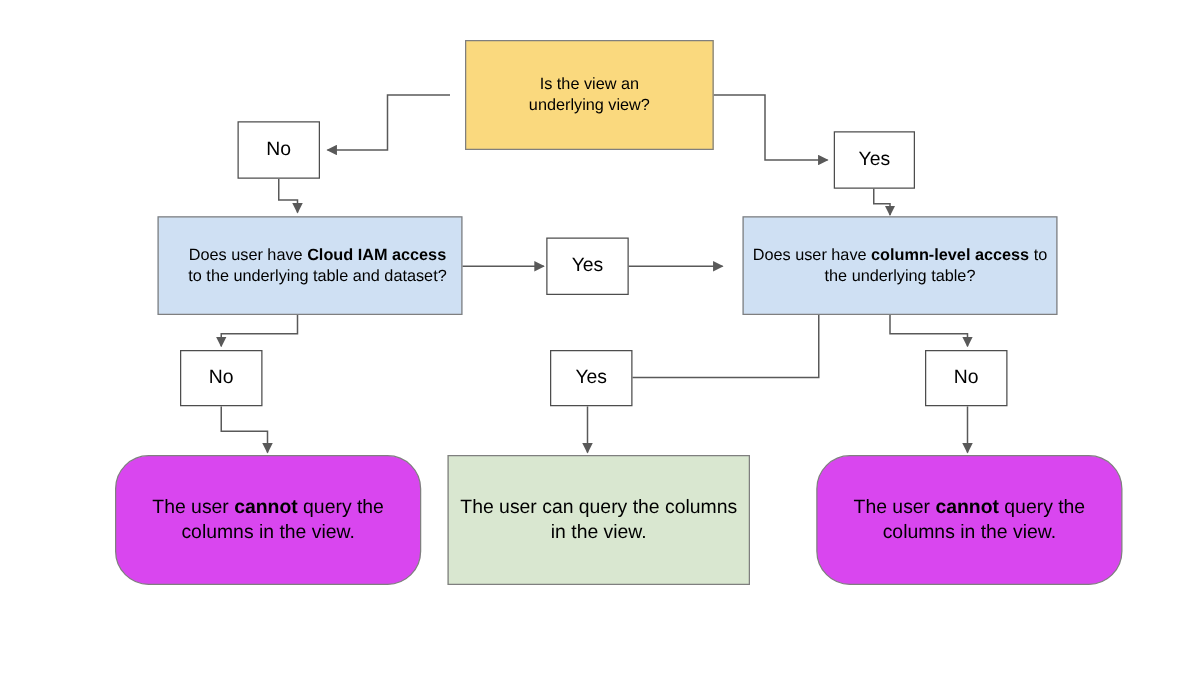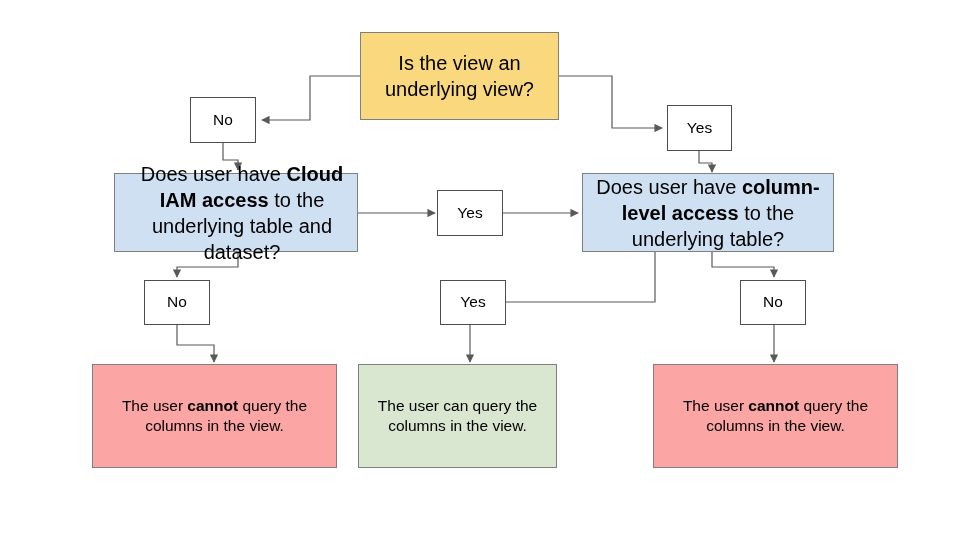--- a/index.html
+++ b/index.html
@@ -32,26 +32,27 @@
     text-align: center;
     color: #000000;
     line-height: 1.30;
   }
   .node .txt {
     display: block;
     padding: 0 6px;
   }
   .decision {
     border: 1px solid #7f7f7f;
-    font-size: 20px;
+    font-size: 13px;
+    margin-left: 12px;
   }
   .yellow { background: #fad97e; }
   .blue   { background: #cfe0f3; }
   .green  { background: #d9e7d0; }
-  .gray   { background: #fca5a5; }
+  .gray   { background: #d946ef; border-radius: 27px; }
   .label-box {
     border: 1px solid #4d4d4d;
     background: #ffffff;
     font-size: 15.5px;
   }
   .outcome {
     border: 1px solid #7f7f7f;
     font-size: 15.5px;
   }
   b { font-weight: bold; }
@@ -126,21 +127,21 @@
   </div>
 
   <div class="node label-box" style="left:740px; top:280px; width:66px; height:45px;">
     <span class="txt">No</span>
   </div>
 
   <div class="node outcome gray" style="left:92px; top:364px; width:245px; height:104px;">
     <span class="txt"><span>The user </span><b>cannot</b><span> query the columns in the view.</span></span>
   </div>
 
-  <div class="node outcome green" style="left:358px; top:364px; width:199px; height:104px;">
+  <div class="node outcome green" style="left:358px; top:364px; width:242px; height:104px;">
     <span class="txt">The user can query the columns in the view.</span>
   </div>
 
   <div class="node outcome gray" style="left:653px; top:364px; width:245px; height:104px;">
     <span class="txt"><span>The user </span><b>cannot</b><span> query the columns in the view.</span></span>
   </div>
 
 </div>
 
 </body></html>

